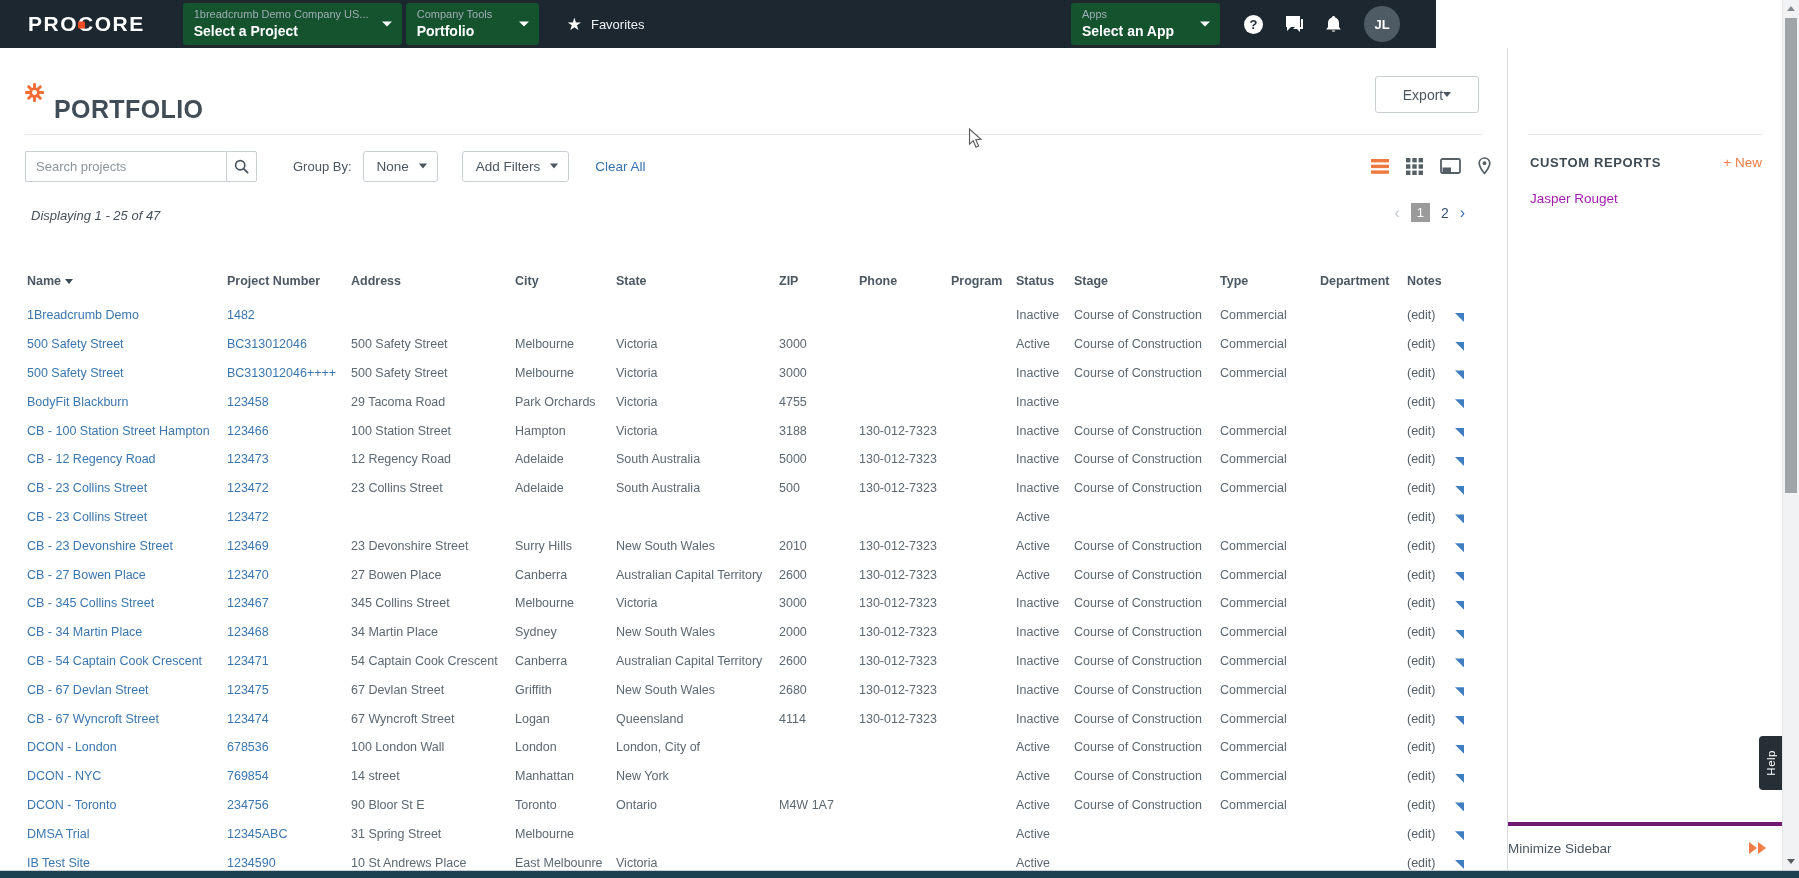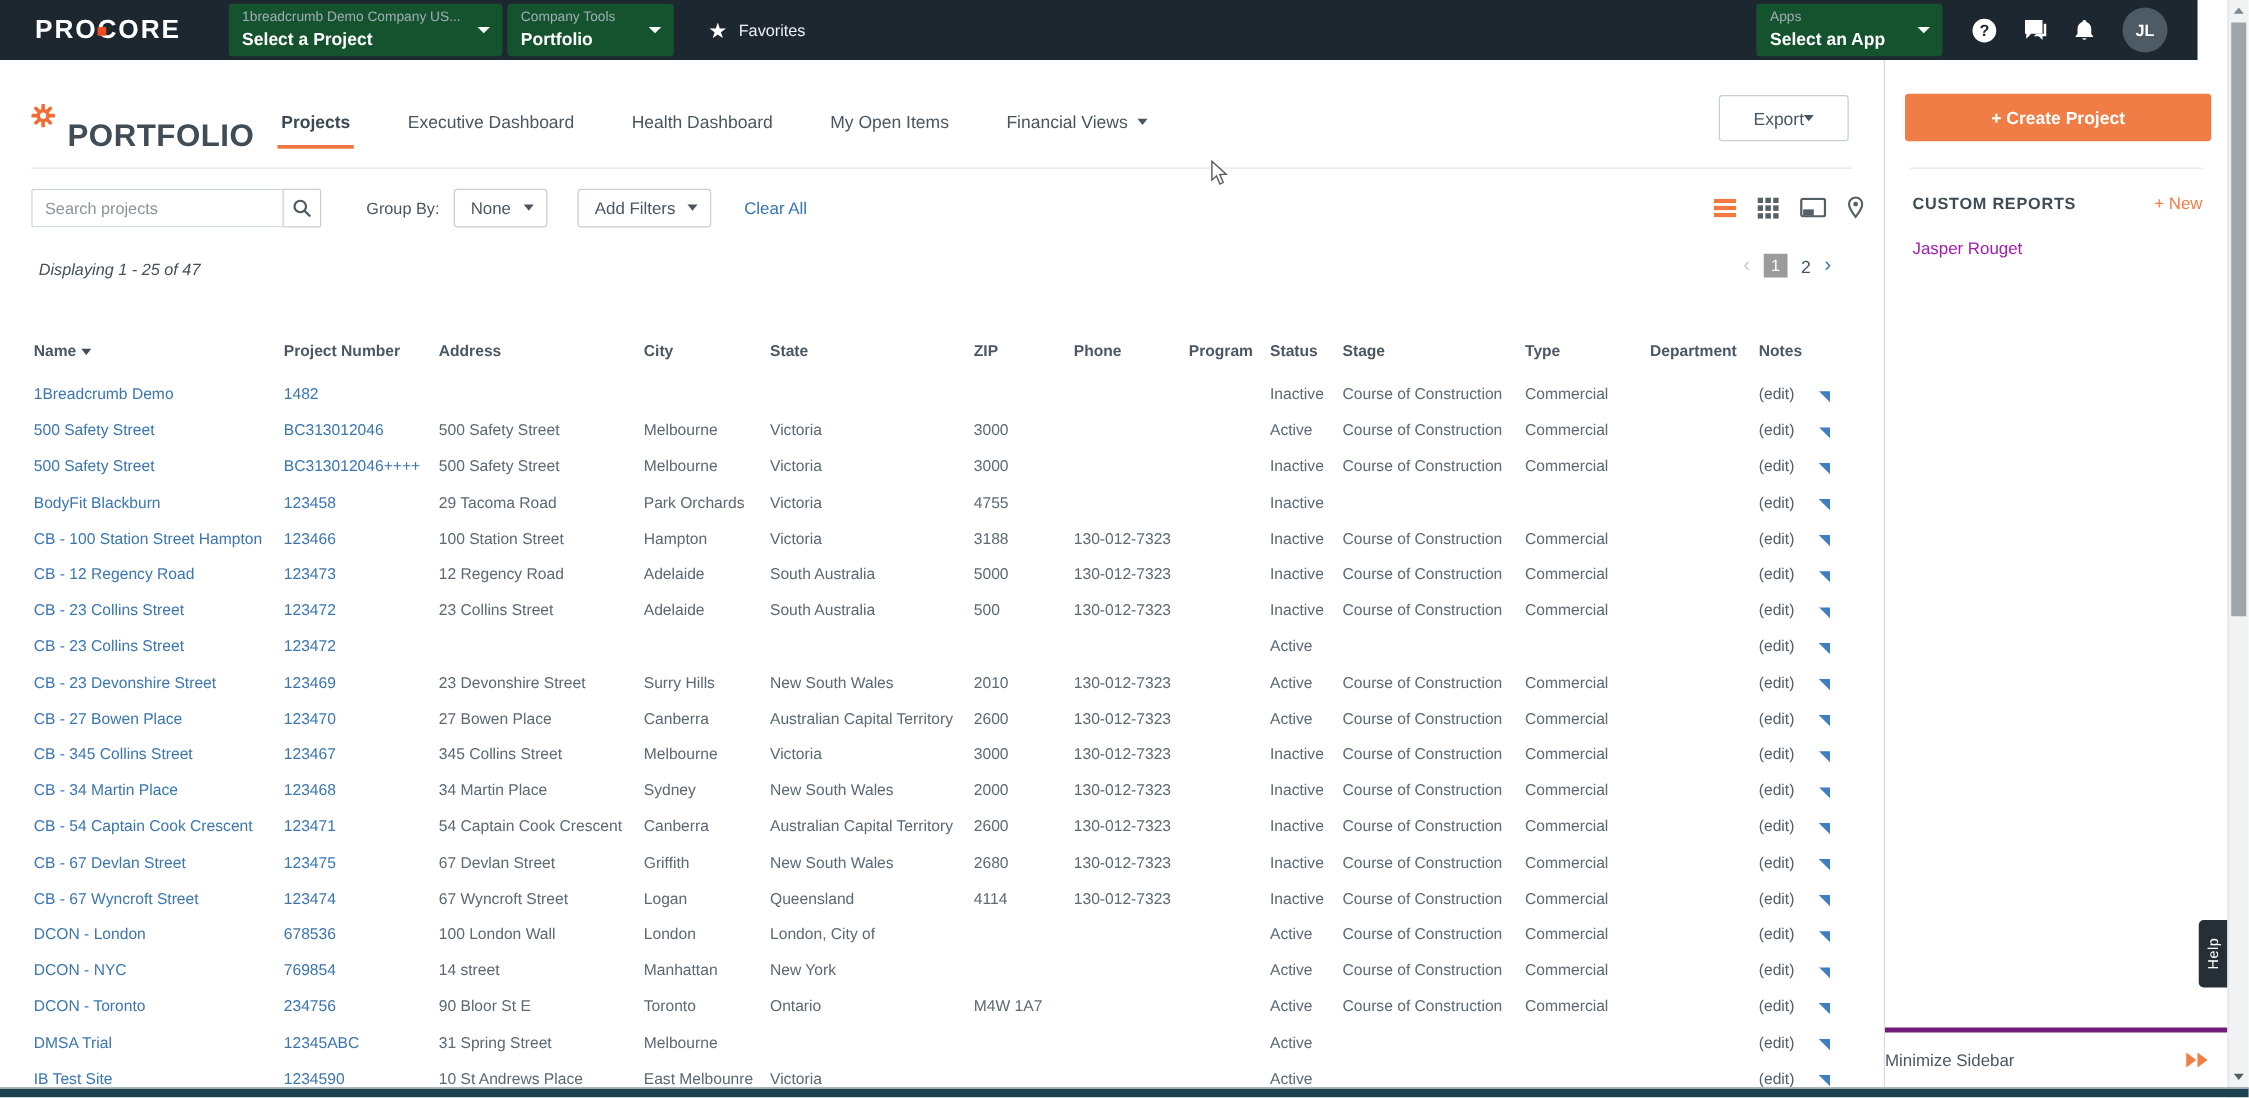--- a/index.html
+++ b/index.html
@@ -3,22 +3,22 @@
 <meta charset="utf-8">
 <style>
   html,body{margin:0;padding:0}
   body{
     width:1799px;height:878px;overflow:hidden;position:relative;
     background:#fff;font-family:"Liberation Sans",sans-serif;
     -webkit-font-smoothing:antialiased;
   }
   
   .topbar{
-    position:absolute;top:0;left:0;width:1758px;height:48px;background:#1c2730;
-    display:flex;align-items:center;box-sizing:border-box;padding:0 24px 0 28px;z-index:5;
+    position:absolute;top:0;left:0;width:1436px;height:48px;background:#1c2730;
+    display:flex;align-items:center;box-sizing:border-box;padding:0 36px 0 28px;z-index:5;
   }
   .logo{position:relative;color:#fff;font-weight:800;font-size:21px;letter-spacing:1.5px;white-space:nowrap}
   .logo .logo-dot{position:absolute;width:7px;height:7px;background:#f04c23;left:50px;top:53%;transform:translateY(-50%);border-radius:1px}
   .tb-select{background:#14532d;border-radius:3px;padding:5px 30px 5px 11px;position:relative;cursor:pointer}
   .tb-select .lbl{font-size:11px;color:#9fadb6;line-height:1.25;white-space:nowrap}
   .tb-select .val{font-size:14px;color:#fff;font-weight:700;line-height:1.3;white-space:nowrap}
   .caret-w{width:0;height:0;border-left:5px solid transparent;border-right:5px solid transparent;border-top:5px solid #fff;position:absolute;right:10px;top:50%;transform:translateY(-50%)}
   .sel-project{margin-left:38px;min-width:178px}
   .sel-tools{margin-left:4px;min-width:92px}
   .favorites{display:flex;align-items:center;margin-left:28px;cursor:pointer}
@@ -159,27 +159,20 @@
         <rect x="8.5" y="0" width="3" height="20" rx="1"></rect>
         <rect x="0" y="8.5" width="20" height="3" rx="1"></rect>
         <rect x="8.5" y="0" width="3" height="20" rx="1" transform="rotate(45 10 10)"></rect>
         <rect x="8.5" y="0" width="3" height="20" rx="1" transform="rotate(-45 10 10)"></rect>
         <circle cx="10" cy="10" r="5.5"></circle>
       </g>
       <circle cx="10" cy="10" r="2.6" fill="#fff"></circle>
     </svg>
     <h1 class="page-title">PORTFOLIO</h1>
 
-    <nav class="tabs">
-        <div class="tab active"><span>Projects</span></div>
-        <div class="tab"><span>Executive Dashboard</span></div>
-        <div class="tab"><span>Health Dashboard</span></div>
-        <div class="tab"><span>My Open Items</span></div>
-        <div class="tab"><span>Financial Views</span><span class="tab-caret"></span></div>
-      </nav>
 
     <button class="export-btn">
       <span>Export</span>
       <span class="caret-d"></span>
     </button>
   </div>
 
   <div class="head-divider"></div>
 
   <div class="toolbar">
@@ -576,21 +569,20 @@
         <div class="tcell"></div>
         <div class="tcell"></div>
         <div class="tcell"></div>
         <div class="tcell notes">(edit)</div>
         <div class="marker"></div>
       </div>
     </div>
 </main>
 
 <aside class="sidebar">
-  <button class="create-btn">+ Create Project</button>
   <div class="sb-divider"></div>
   <div class="cr-row">
     <span class="cr-title">CUSTOM REPORTS</span>
     <a class="new-link">+ New</a>
   </div>
   <div class="cr-list">
       <div class="report-item">Jasper Rouget</div>
     </div>
   <div class="sidebar-bottom">
     <span class="minimize-label">Minimize Sidebar</span>

